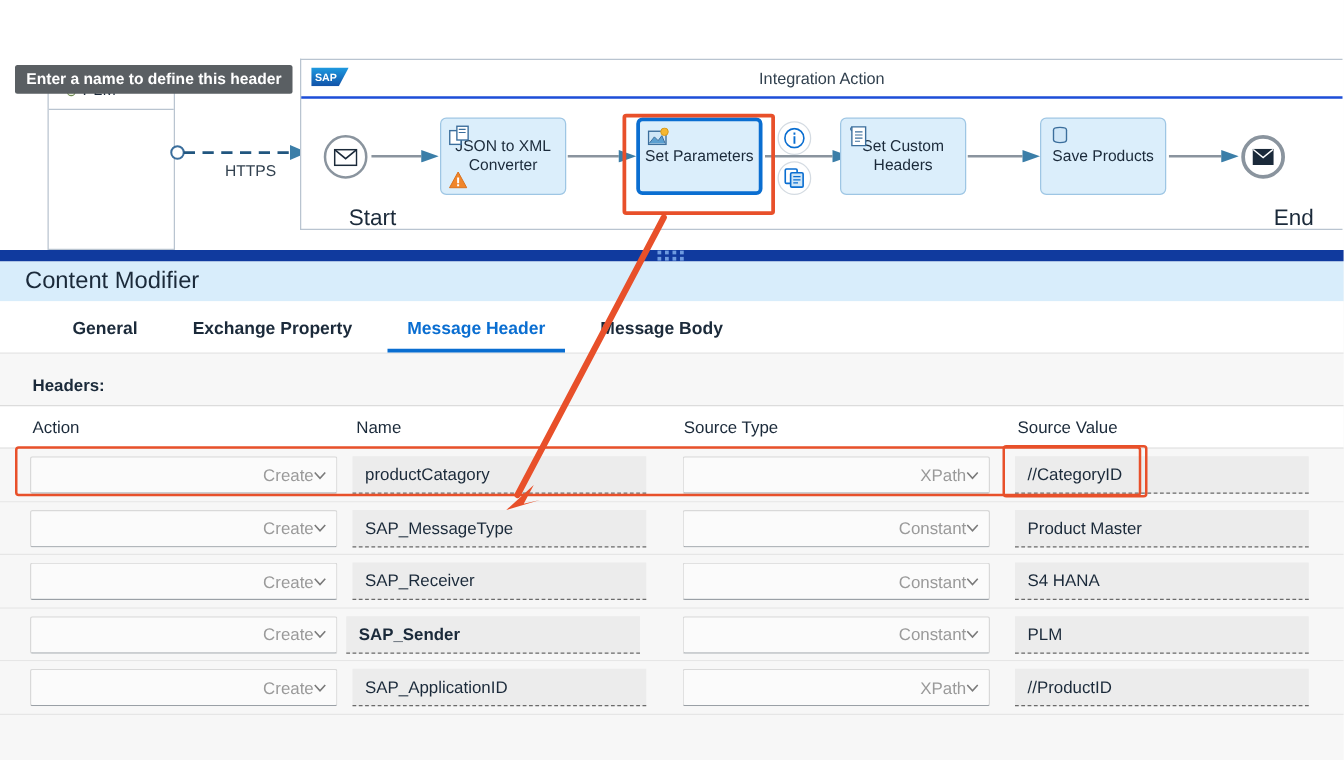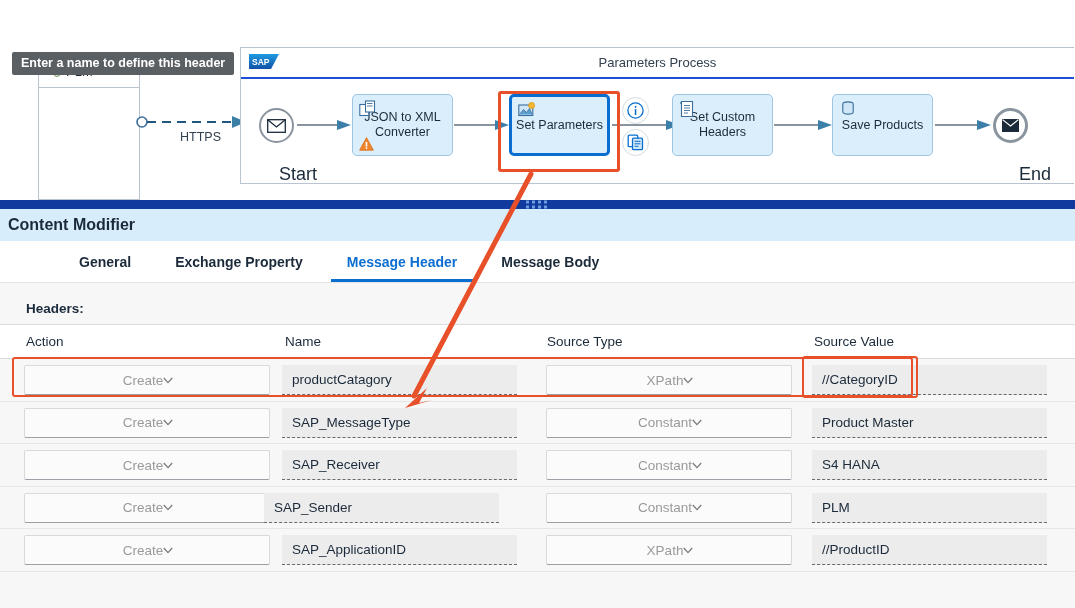--- a/index.html
+++ b/index.html
@@ -115,27 +115,27 @@
     width:26px; height:9px;
   }
 
   
   #cm-panel{
     position:absolute; left:0; top:209px; width:1075px; height:399px;
     background:#f7f7f7;
   }
   #cm-title{
     height:32px; background:#d8edfb;
-    display:flex; align-items:center; padding-left:8px;
-    font-size:16px; font-weight:bold; color:#1b2a3a;
+    display:flex; align-items:center; padding-left:20px;
+    font-size:19px; font-weight:normal; color:#1b2a3a;
   }
   #cm-tabs{
     height:42px; background:#ffffff;
     border-bottom:1px solid #e3e3e3;
-    display:flex; align-items:stretch; padding-left:57px;
+    display:flex; align-items:stretch; padding-left:36px;
   }
   .tab{
     position:relative; display:flex; align-items:center;
     padding:0 22px; font-size:14px; font-weight:bold; color:#1b2a3a;
     cursor:pointer;
   }
   .tab.active{ color:#0a6ed1; }
   .tab.active::after{
     content:""; position:absolute; left:6px; right:6px; bottom:0;
     height:3px; background:#0a6ed1;
@@ -159,21 +159,21 @@
     position:relative; height:42.5px; background:#f7f7f7;
     border-bottom:1px solid #e6e6e6;
   }
   .cell{ position:absolute; top:6px; height:30px; }
 
   
   .sel{
     width:246px; height:30px; background:#fbfbfb;
     border:1px solid #d9d9d9; border-bottom:1px solid #9aa0a6;
     border-radius:2px;
-    display:flex; align-items:center; justify-content:center;
+    display:flex; align-items:center; justify-content:flex-end;
     padding:0 8px 0 10px;
     font-size:13.5px; color:#9a9a9a;
   }
   .sel .cv{ width:10px; height:7px; }
 
   
   .inp{
     height:30px; background:#ececec;
     border:none; border-bottom:1px dashed #6a6a6a;
     display:flex; align-items:center; padding:0 10px;
@@ -227,21 +227,21 @@
       <svg class="sap-logo" viewBox="0 0 30 15">
         <defs>
           <linearGradient id="sapg" x1="0" y1="0" x2="0" y2="1">
             <stop offset="0" stop-color="#1e9ae0"></stop>
               <stop offset="1" stop-color="#1152a8"></stop>
           </linearGradient>
         </defs>
         <polygon points="0,0 30,0 22,15 0,15" fill="url(#sapg)"></polygon>
         <text x="3" y="11" font-family="Liberation Sans, sans-serif" font-size="8.5" font-weight="bold" fill="#ffffff">SAP</text>
       </svg>
-      <div class="ip-title">Parameters Process</div>
+      <div class="ip-title">Integration Action</div>
     </div>
 
     <div class="ip-canvas">
 
       <div class="evt" style="left:18px; top:29px;">
         <svg width="19" height="14" viewBox="0 0 19 14">
           <rect x="0.7" y="0.7" width="17.6" height="12.6" fill="#fff" stroke="#1b2a3a" stroke-width="1.3"></rect>
           <polyline points="0.7,0.7 9.5,8 18.3,0.7" fill="none" stroke="#1b2a3a" stroke-width="1.3"></polyline>
         </svg>
       </div>
@@ -476,21 +476,21 @@
 
     <div class="trow">
       <div class="cell" style="left:24px;">
         <div class="sel">
           <span>Create</span>
           <svg class="cv" viewBox="0 0 10 7">
               <polyline points="0.8,1 5,5.6 9.2,1" fill="none" stroke="#7a7a7a" stroke-width="1.3"></polyline>
             </svg>
         </div>
       </div>
-      <div class="cell" style="left:264px; width:235px;">
+      <div class="cell" style="left:277px; width:235px;font-weight:bold;">
         <div class="inp" style="width:235px;">
             <span>SAP_Sender</span>
           </div>
       </div>
       <div class="cell" style="left:546px;">
         <div class="sel">
           <span>Constant</span>
           <svg class="cv" viewBox="0 0 10 7">
               <polyline points="0.8,1 5,5.6 9.2,1" fill="none" stroke="#7a7a7a" stroke-width="1.3"></polyline>
             </svg>

